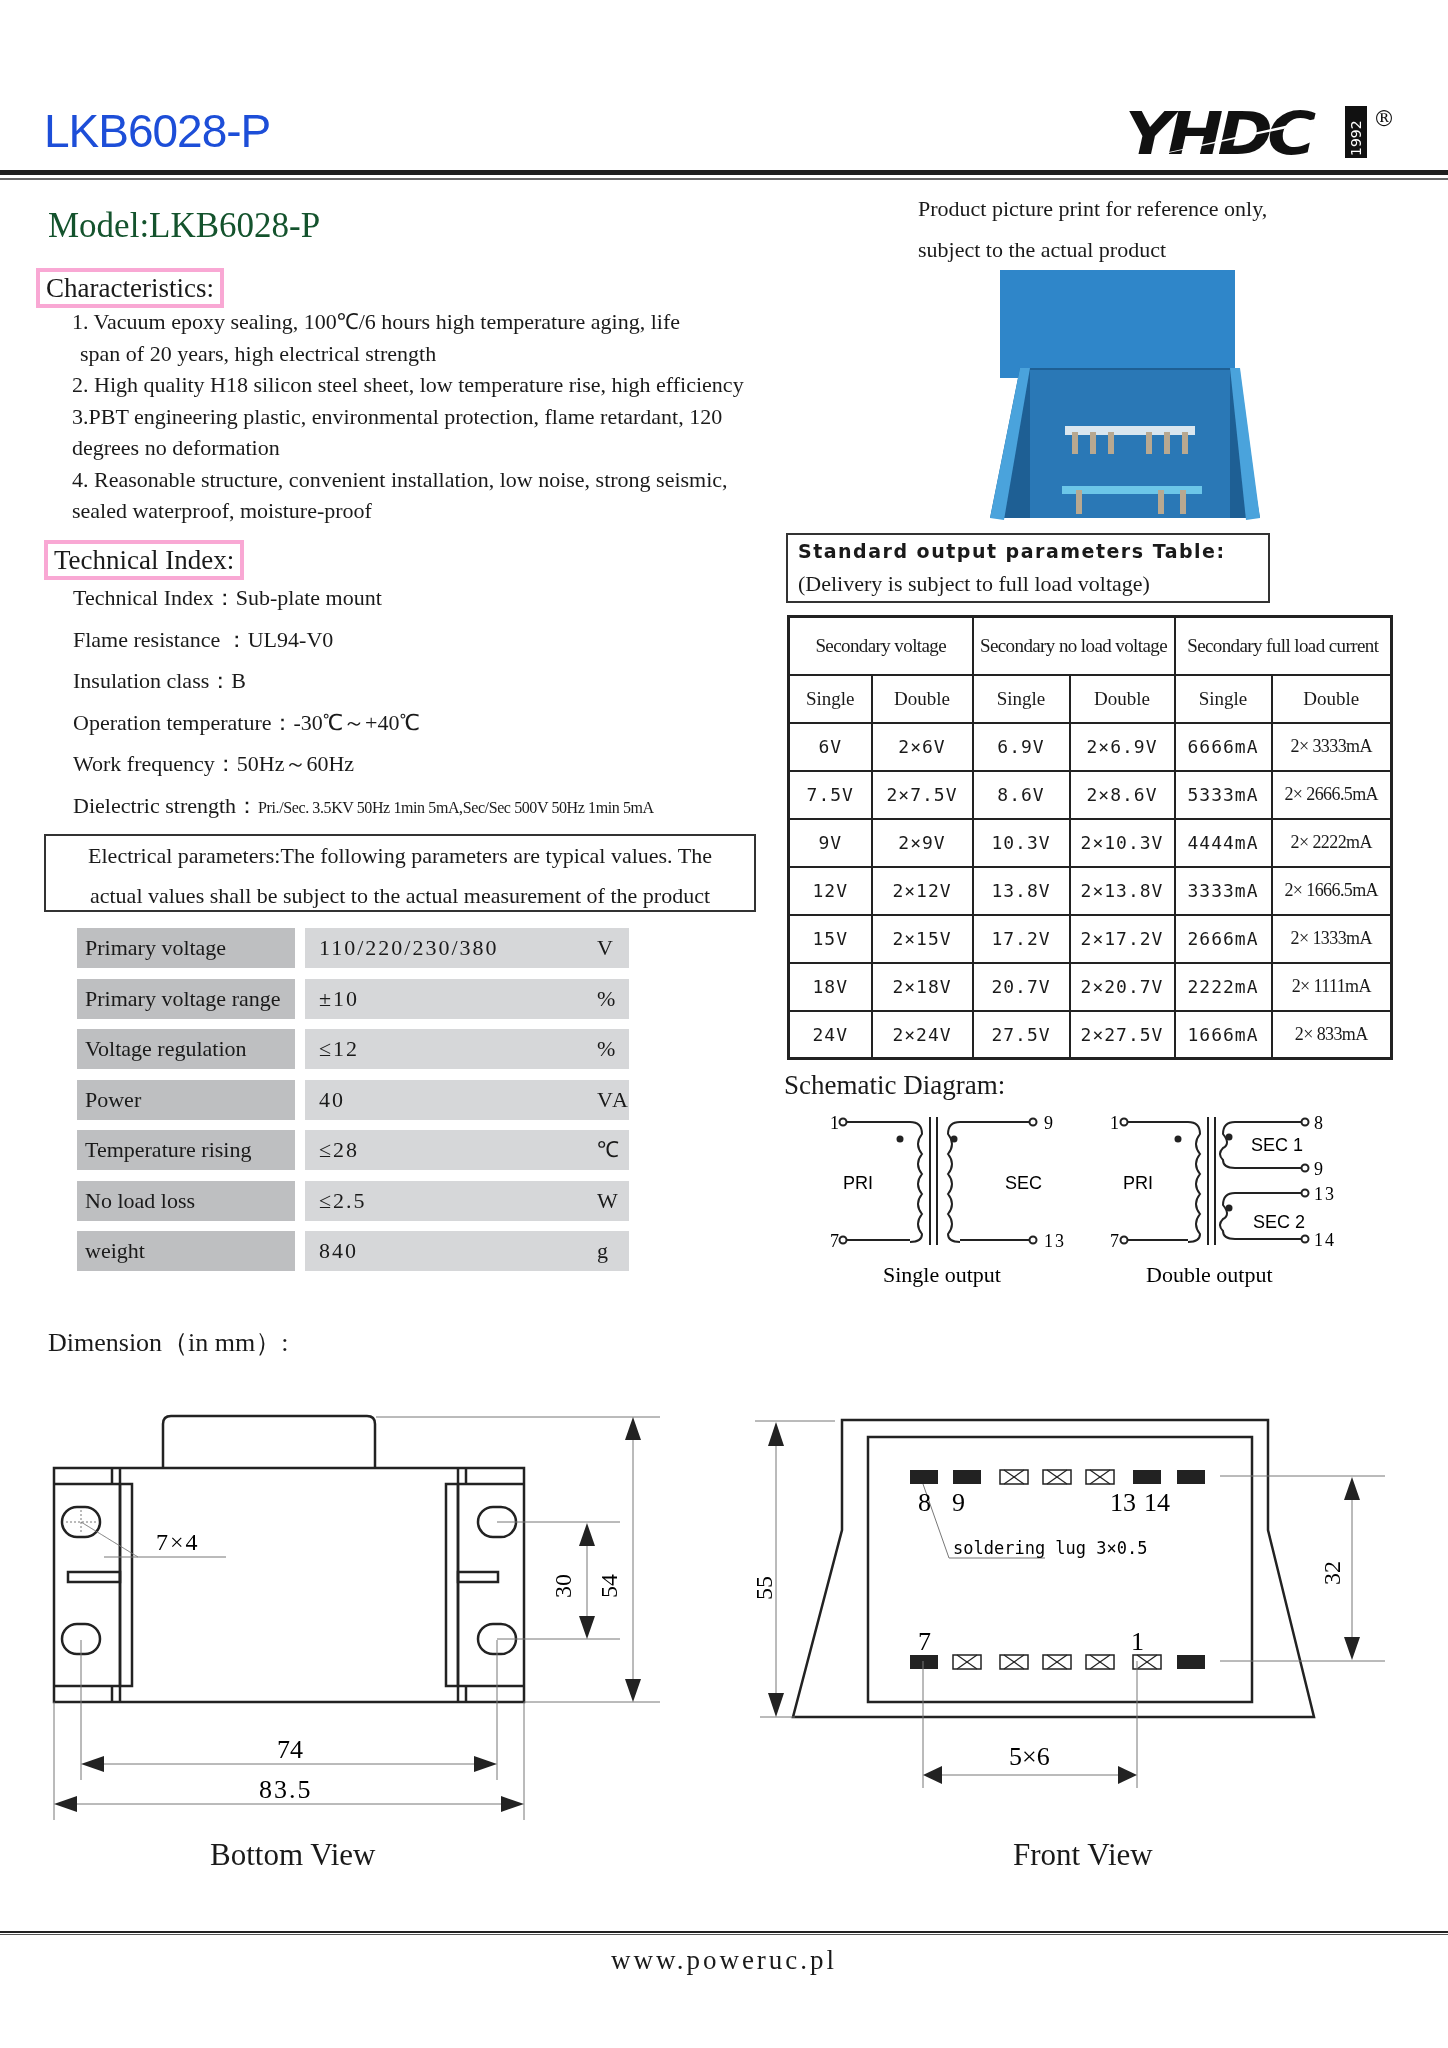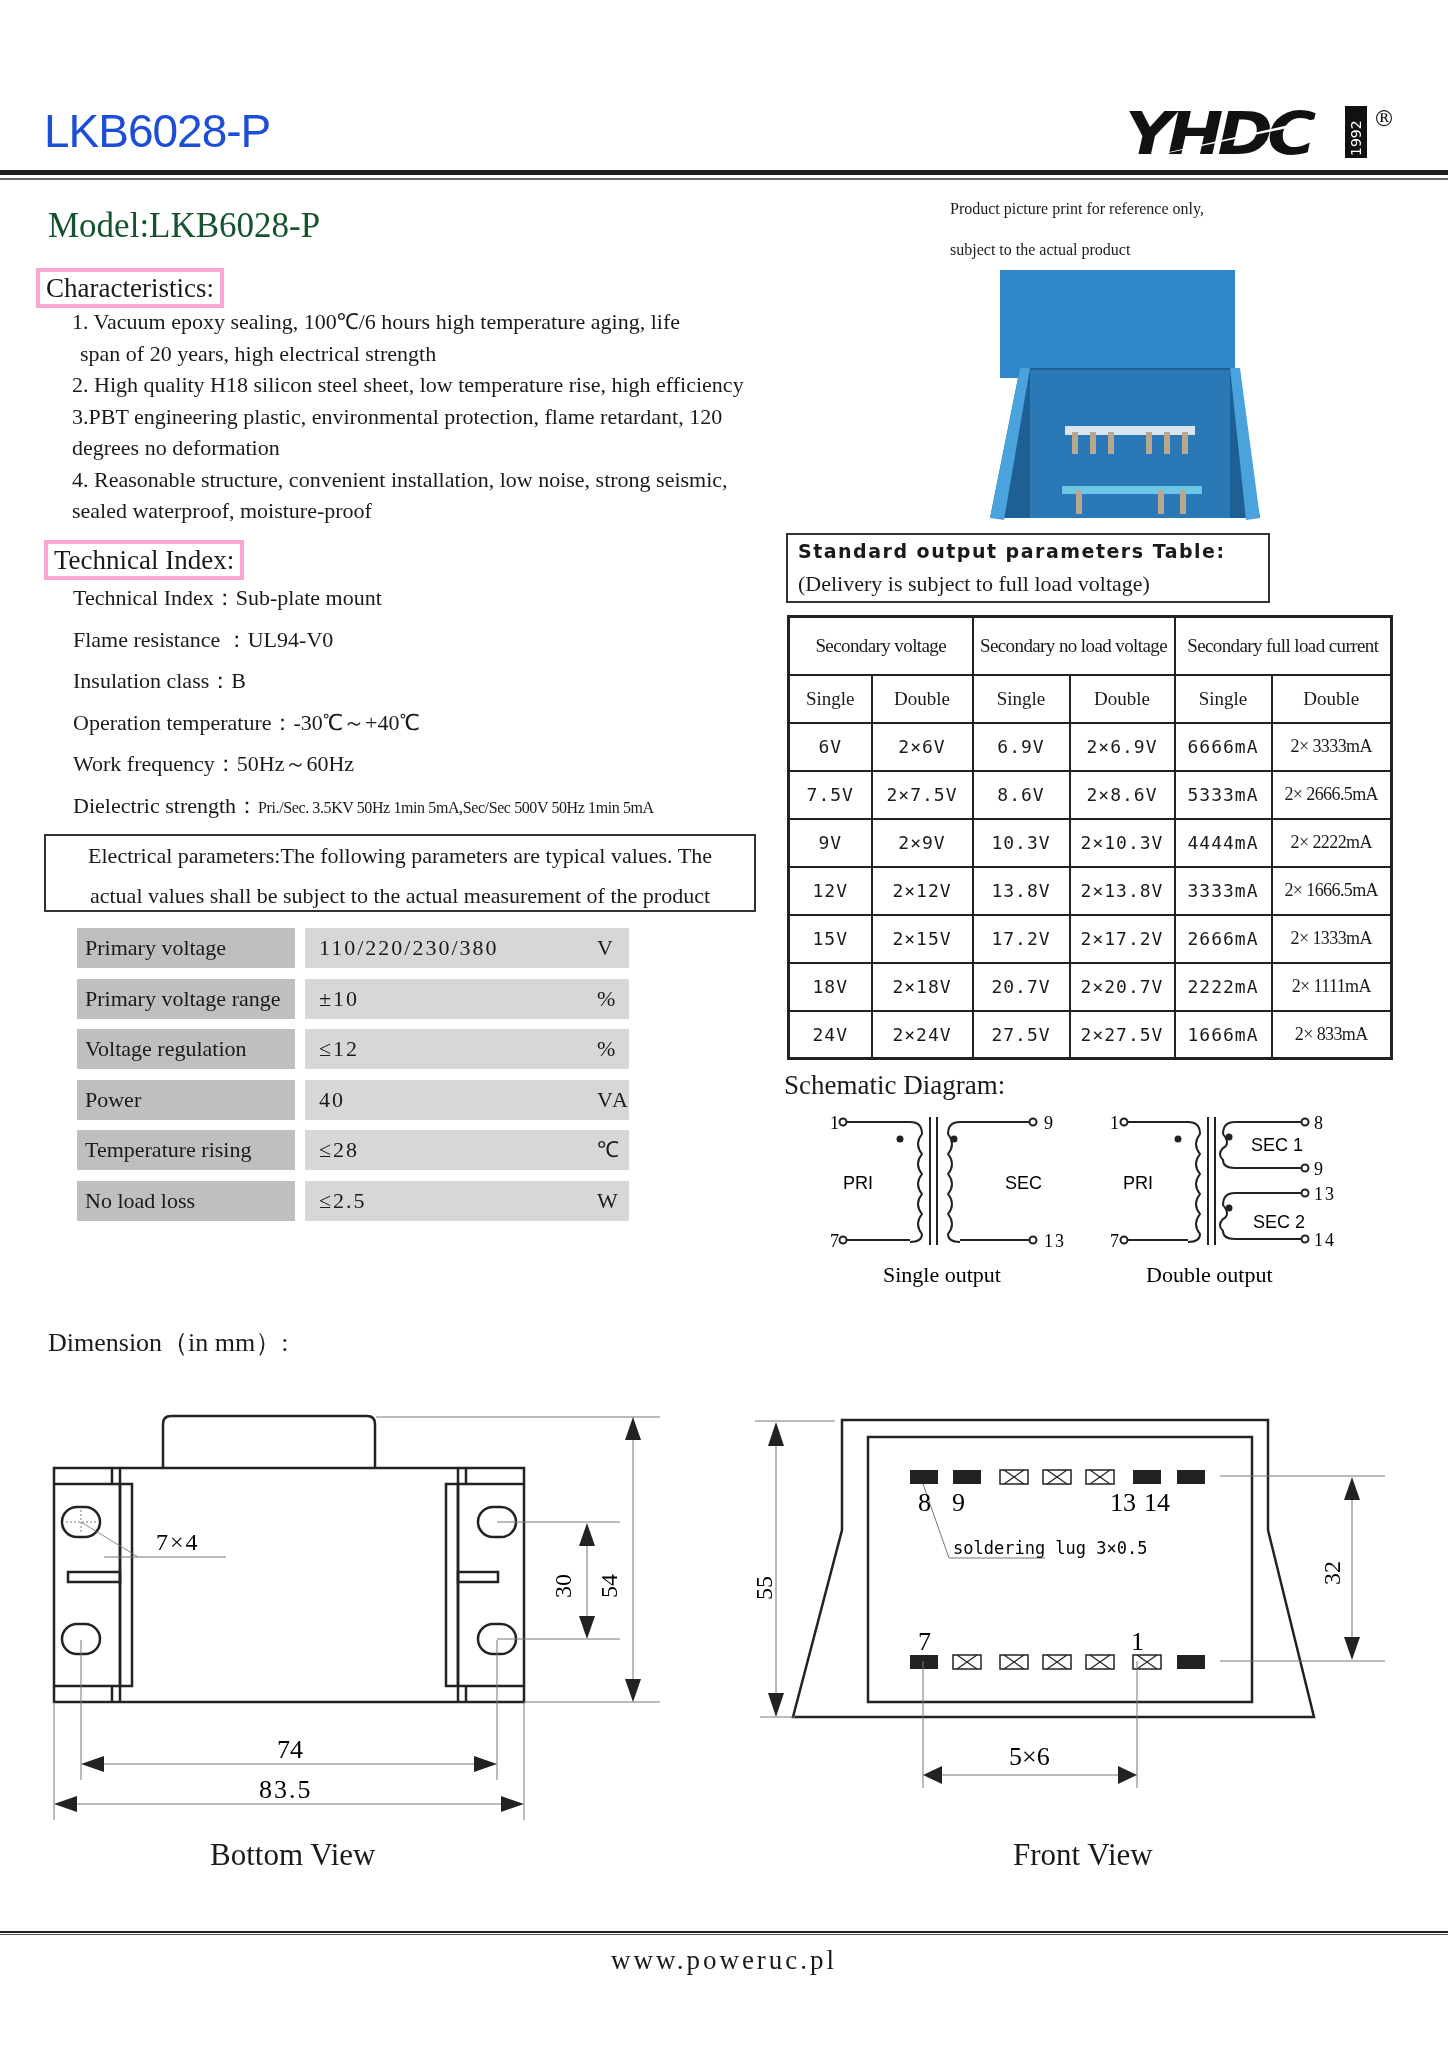--- a/index.html
+++ b/index.html
@@ -29,21 +29,21 @@
   .elec-note { left: 44px; top: 834px; width: 712px; height: 78px; border: 2px solid #333; font-size: 22px; line-height: 40px; text-align: center; padding-top: -2px; }
 
   
   .params { left: 77px; top: 928px; width: 604px; }
   .param-row { position: relative; height: 44px; margin-bottom: 6.5px; }
   .param-label { position: absolute; left: 0; top: 0; width: 218px; height: 40px; background: #bebfc1; font-size: 22px; line-height: 40px; padding-left: 8px; white-space: nowrap; }
   .param-value { position: absolute; left: 228px; top: 0; width: 324px; height: 40px; background: #d6d7d9; font-size: 22px; line-height: 40px; padding-left: 14px; letter-spacing: 2px; }
   .param-unit { position: absolute; left: 520px; top: 0; width: 80px; height: 40px; font-size: 22px; line-height: 40px; letter-spacing: 2px; }
 
   
-  .photo-note { left: 950px; top: 188px; font-size: 16px; line-height: 41px; }
+  .photo-note { left: 918px; top: 188px; font-size: 22px; line-height: 41px; }
   .photo { left: 990px; top: 268px; width: 330px; height: 262px; }
 
   
   .out-title-box { left: 786px; top: 533px; width: 484px; height: 70px; border: 2px solid #333; padding-left: 10px; }
   .out-title { font-family: "DejaVu Sans", sans-serif; font-weight: bold; font-size: 19px; letter-spacing: 1.5px; line-height: 32px; }
   .out-sub { font-size: 22px; line-height: 34px; }
 
   table.out { position: absolute; left: 787px; top: 615px; border-collapse: collapse; border: 3px solid #222; }
   table.out td, table.out th { border: 2px solid #222; text-align: center; font-weight: normal; font-size: 20px; height: 48px; white-space: nowrap; padding: 0; }
   table.out th { font-size: 19px; height: 58px; letter-spacing: -0.6px; }
@@ -135,20 +135,25 @@
   </div>
   <div class="param-row">
     <div class="param-label">Temperature rising</div>
     <div class="param-value">≤28</div>
     <div class="param-unit">℃</div>
   </div>
   <div class="param-row">
     <div class="param-label">No load loss</div>
     <div class="param-value">≤2.5</div>
     <div class="param-unit">W</div>
+  </div>
+  <div class="param-row">
+    <div class="param-label">weight</div>
+    <div class="param-value">840</div>
+    <div class="param-unit">g</div>
   </div>
 </div>
 
 <div class="abs photo-note">
   <div>Product picture print for reference only,</div>
   <div>subject to the actual product</div>
 </div>
 
 <svg class="abs photo" viewBox="0 0 330 262">
   <rect x="10" y="2" width="235" height="108" fill="#2f86c9"></rect>

